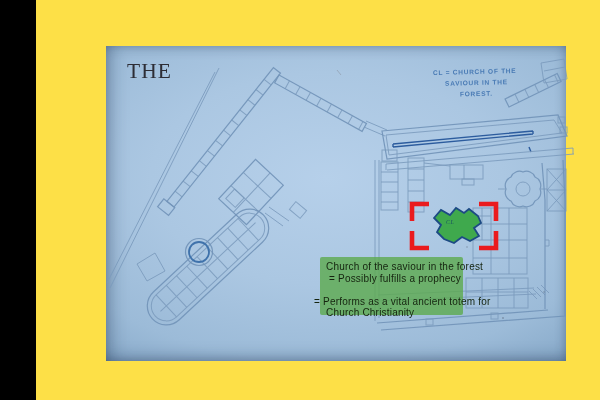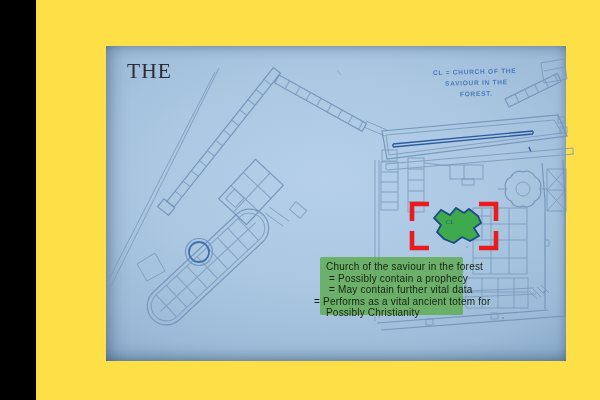--- a/index.html
+++ b/index.html
@@ -157,17 +157,16 @@
   </div>
 
   <div class="hnote" style="left:397px;top:68px;">CL = CHURCH OF THE</div>
   <div class="hnote" style="left:409px;top:79px;">SAVIOUR IN THE</div>
   <div class="hnote" style="left:424px;top:90px;">FOREST.</div>
 
   <div class="chlabel">CL</div>
 
   <div class="annbox"></div>
   <div class="annline" style="left:290px;top:261px;">Church of the saviour in the forest</div>
-  <div class="annline" style="left:293px;top:272.5px;">= Possibly contain a prophecy</div>
-  <div class="annline" style="left:293px;top:284px;">= May contain further vital data</div>
+  <div class="annline" style="left:293px;top:272.5px;">= Possibly fulfills a prophecy</div>
   <div class="annline" style="left:278px;top:295.5px;">= Performs as a vital ancient totem for</div>
-  <div class="annline" style="left:290px;top:306.5px;">Possibly Christianity</div>
+  <div class="annline" style="left:290px;top:306.5px;">Church Christianity</div>
 </div>
 
 </body></html>

